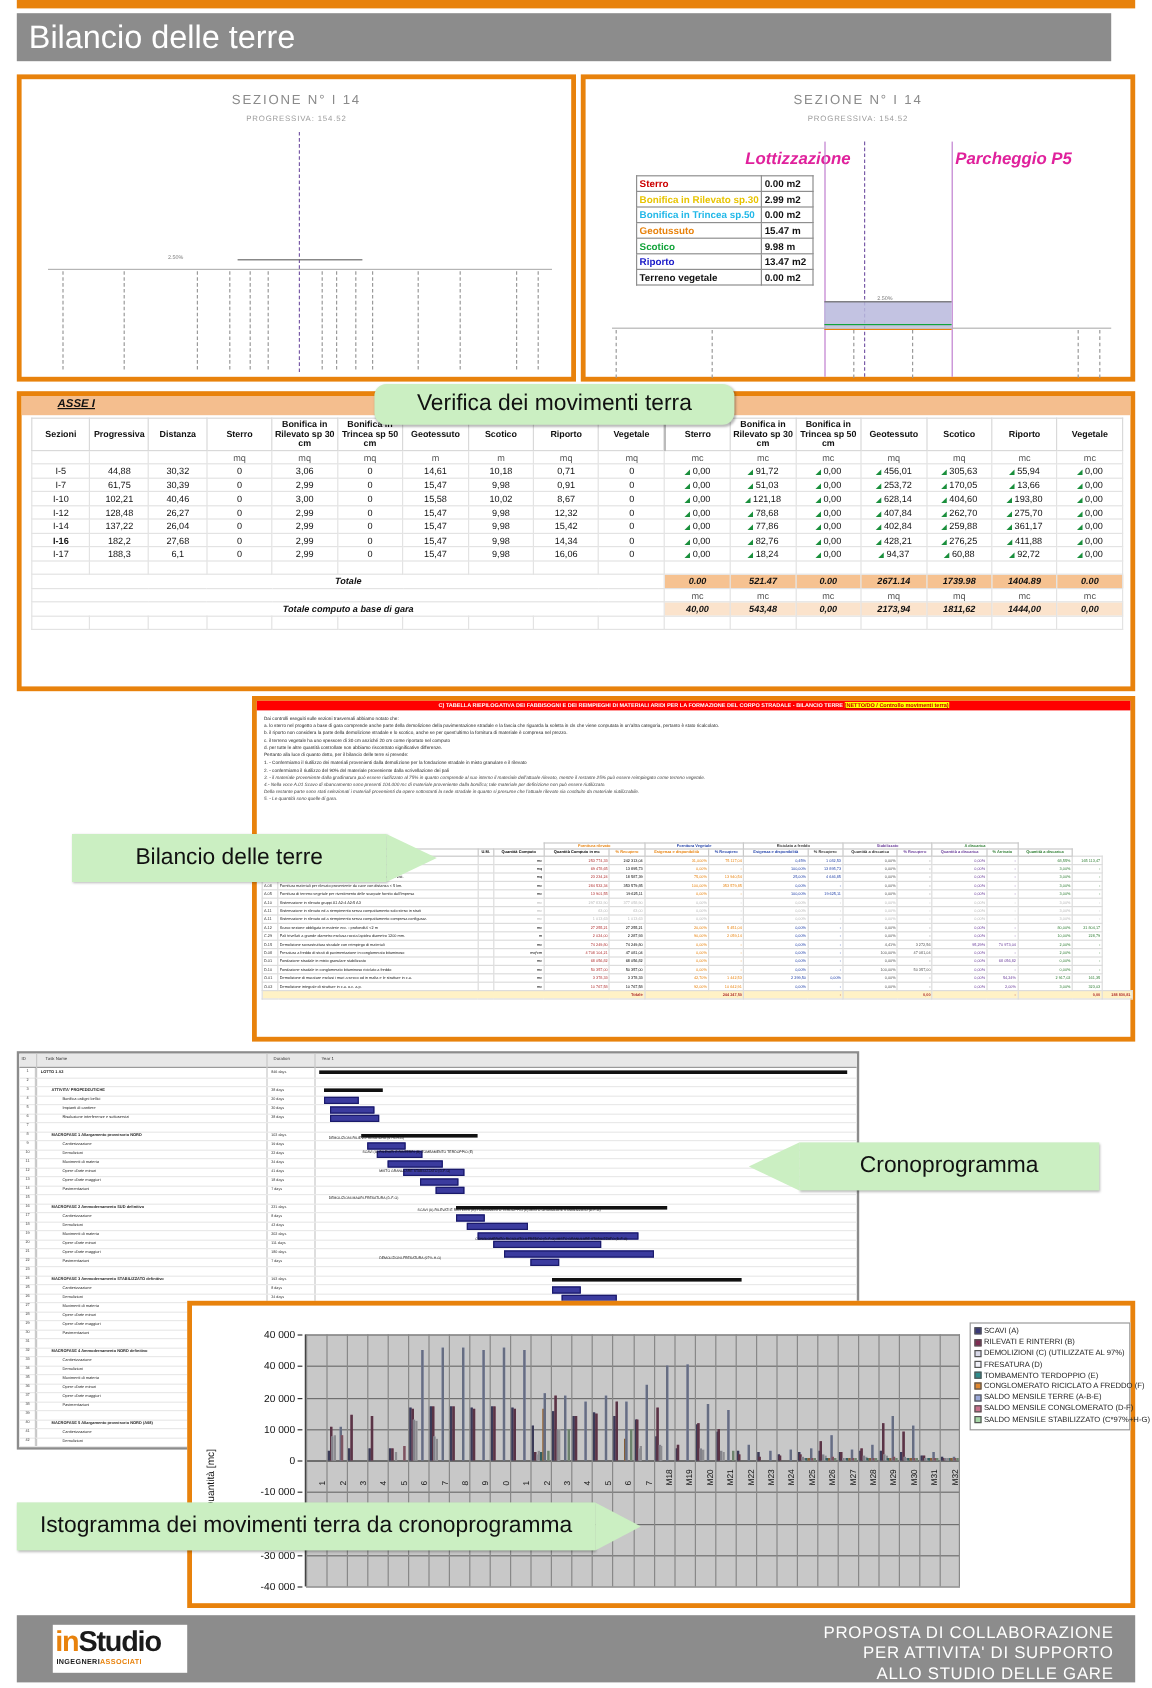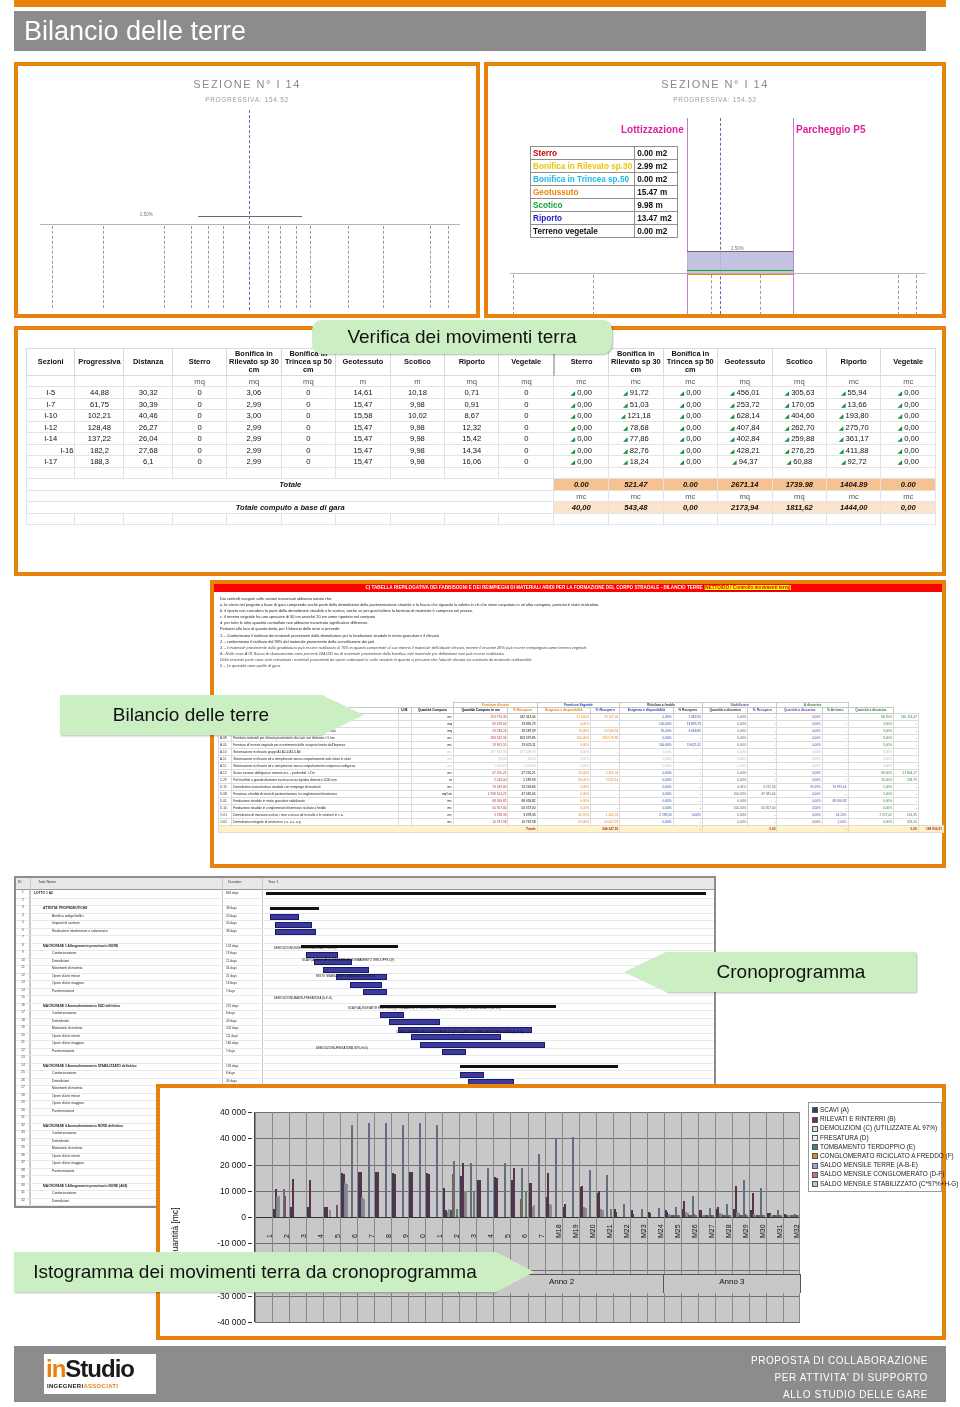--- a/index.html
+++ b/index.html
@@ -28,21 +28,21 @@
   .centerline{position:absolute;border-left:1px dashed #7a5ca8;}
   .road-fill{position:absolute;background:#b9b8dd;opacity:.85;}
   .road-line{position:absolute;background:#6b6b6b;height:1px;}
   .slope-lbl{position:absolute;font-size:4.5px;color:#777;}
 
   
   table.legend{position:absolute;border-collapse:collapse;font-size:8.2px;}
   table.legend td{border:1px solid #8f8f8f;padding:0px 2px;height:12px;
       white-space:nowrap;font-weight:bold;}
   table.legend td.val{color:#111;font-weight:bold;}
-  .lot-lbl,.park-lbl{position:absolute;font-size:10px;font-weight:bold;color:#e0219c;}
+  .lot-lbl,.park-lbl{position:absolute;font-size:14px;font-weight:bold;color:#e0219c;font-style:italic;}
 
   
   .asse-wrap{position:absolute;left:0;top:0;right:0;bottom:0;overflow:hidden;}
   .asse-head{position:absolute;left:0;top:0;width:100%;height:16px;background:#F4BE8E;}
   .asse-head i{position:absolute;left:30px;top:1px;font-size:9.5px;font-weight:bold;
      font-style:italic;text-decoration:underline;color:#111;}
   table.asse{position:absolute;border-collapse:collapse;font-size:7.6px;color:#111;}
   table.asse th{border:1px solid #d9d9d9;font-weight:bold;font-size:7.4px;
      vertical-align:middle;line-height:1.08;padding:1px 1px;}
   table.asse td{border:1px solid #e3e3e3;text-align:center;height:10.5px;padding:0 1px;}
@@ -119,21 +119,21 @@
   .arrow-l{position:absolute;width:0;height:0;}
 
   
   .footer{position:absolute;left:14px;top:1346px;width:932px;height:56px;background:#8C8C8C;}
   .logo{position:absolute;left:30px;top:8px;width:112px;height:40px;background:#fff;}
   .logo .lg1{position:absolute;left:2px;top:1px;font-size:24px;font-weight:bold;
      letter-spacing:-1px;}
   .logo .lg2{position:absolute;left:3px;top:29px;font-size:6px;font-weight:bold;
      letter-spacing:.3px;}
   .f-txt{position:absolute;right:18px;top:6px;text-align:right;color:#fff;
-     font-size:10px;line-height:17px;letter-spacing:.6px;}
+     font-size:14px;line-height:17px;letter-spacing:.6px;}
 </style>
 </head>
 <body>
 
 <div class="top-rule"></div>
 <div class="title-bar">
   <span>Bilancio delle terre</span>
 </div>
 
 <div class="panel" id="panel-sec-left" style="left:14px;top:62px;width:466px;height:256px;">
@@ -210,20 +210,23 @@
   <div class="dash-v" style="left:25px;top:209px;height:40px;"></div>
   <div class="dash-v" style="left:105px;top:209px;height:40px;"></div>
   <div class="dash-v" style="left:223px;top:209px;height:40px;"></div>
   <div class="dash-v" style="left:272px;top:209px;height:40px;"></div>
   <div class="dash-v" style="left:410px;top:209px;height:40px;"></div>
   <div class="dash-v" style="left:428px;top:209px;height:40px;"></div>
 </div>
 
 <div class="panel" id="panel-asse" style="left:14px;top:326px;width:932px;height:250px;">
   <div class="asse-wrap">
+    <div class="asse-head">
+      <i>ASSE I</i>
+    </div>
     <table class="asse" style="left:8px;top:18px;width:910px;">
       <thead id="asse-head">
           <tr>
             <th style="width: 46px;">Sezioni</th>
             <th style="width: 46px;">Progressiva</th>
             <th style="width: 46px;">Distanza</th>
             <th style="width: 52px;">Sterro</th>
             <th style="width: 52px;">Bonifica in Rilevato sp 30 cm</th>
             <th style="width: 52px;">Bonifica in Trincea sp 50 cm</th>
             <th style="width: 52px;">Geotessuto</th>
@@ -348,21 +351,21 @@
             <td>0</td>
             <td><span class="flag">◢</span> 0,00</td>
             <td><span class="flag">◢</span> 77,86</td>
             <td><span class="flag">◢</span> 0,00</td>
             <td><span class="flag">◢</span> 402,84</td>
             <td><span class="flag">◢</span> 259,88</td>
             <td><span class="flag">◢</span> 361,17</td>
             <td><span class="flag">◢</span> 0,00</td>
           </tr>
           <tr>
-            <td style="text-align: right;">I-16</td>
+            <td style="text-align: center; font-weight: bold;">I-16</td>
             <td>182,2</td>
             <td>27,68</td>
             <td>0</td>
             <td>2,99</td>
             <td>0</td>
             <td>15,47</td>
             <td>9,98</td>
             <td>14,34</td>
             <td>0</td>
             <td><span class="flag">◢</span> 0,00</td>
@@ -1377,31 +1380,20 @@
       <div style="position: absolute; top: 0px; height: 40px; border-left: 1px solid rgb(102, 102, 102); background: rgb(200, 200, 200); left: 459.844px; width: 17.0312px; z-index: -1;"></div>
       <div class="xlab" style="left: 488.391px; top: 4px;">M29</div>
       <div style="position: absolute; top: 0px; height: 40px; border-left: 1px solid rgb(102, 102, 102); background: rgb(200, 200, 200); left: 476.875px; width: 17.0312px; z-index: -1;"></div>
       <div class="xlab" style="left: 505.422px; top: 4px;">M30</div>
       <div style="position: absolute; top: 0px; height: 40px; border-left: 1px solid rgb(102, 102, 102); background: rgb(200, 200, 200); left: 493.906px; width: 17.0312px; z-index: -1;"></div>
       <div class="xlab" style="left: 522.453px; top: 4px;">M31</div>
       <div style="position: absolute; top: 0px; height: 40px; border-left: 1px solid rgb(102, 102, 102); background: rgb(200, 200, 200); left: 510.938px; width: 17.0312px; z-index: -1;"></div>
       <div class="xlab" style="left: 539.484px; top: 4px;">M32</div>
       <div style="position: absolute; top: 0px; height: 40px; border-left: 1px solid rgb(102, 102, 102); background: rgb(200, 200, 200); left: 527.969px; width: 17.0312px; z-index: -1;"></div>
     </div>
-  <div id="xbands" style="position:absolute;left:94px;top:186px;width:545px;height:20px;">
-      <div class="xband" style="left: 0px; width: 204.375px; height: 18px; top: 0px;">
-        <span>Anno 1</span>
-      </div>
-      <div class="xband" style="left: 204.375px; width: 204.375px; height: 18px; top: 0px;">
-        <span>Anno 2</span>
-      </div>
-      <div class="xband" style="left: 408.75px; width: 136.25px; height: 18px; top: 0px;">
-        <span>Anno 3</span>
-      </div>
-    </div>
   <div class="legbox" id="legend" style="left:648px;top:14px;width:132px;height:88px;">
       <div class="legrow" style="top: 3px;"><span class="swatch" style="background: rgb(58, 58, 120);"></span><span>SCAVI (A)</span></div>
       <div class="legrow" style="top: 12.2px;"><span class="swatch" style="background: rgb(126, 43, 82);"></span><span>RILEVATI E RINTERRI (B)</span></div>
       <div class="legrow" style="top: 21.4px;"><span class="swatch" style="background: rgb(216, 216, 232);"></span><span>DEMOLIZIONI (C) (UTILIZZATE AL 97%)</span></div>
       <div class="legrow" style="top: 30.6px;"><span class="swatch" style="background: rgb(240, 240, 248);"></span><span>FRESATURA (D)</span></div>
       <div class="legrow" style="top: 39.8px;"><span class="swatch" style="background: rgb(46, 139, 139);"></span><span>TOMBAMENTO TERDOPPIO (E)</span></div>
       <div class="legrow" style="top: 49px;"><span class="swatch" style="background: rgb(224, 136, 48);"></span><span>CONGLOMERATO RICICLATO A FREDDO (F)</span></div>
       <div class="legrow" style="top: 58.2px;"><span class="swatch" style="background: rgb(154, 168, 216);"></span><span>SALDO  MENSILE TERRE (A-B-E)</span></div>
       <div class="legrow" style="top: 67.4px;"><span class="swatch" style="background: rgb(200, 112, 140);"></span><span>SALDO MENSILE CONGLOMERATO (D-F)</span></div>
       <div class="legrow" style="top: 76.6px;"><span class="swatch" style="background: rgb(168, 216, 168);"></span><span>SALDO  MENSILE STABILIZZATO (C*97%+H-G)</span></div>

